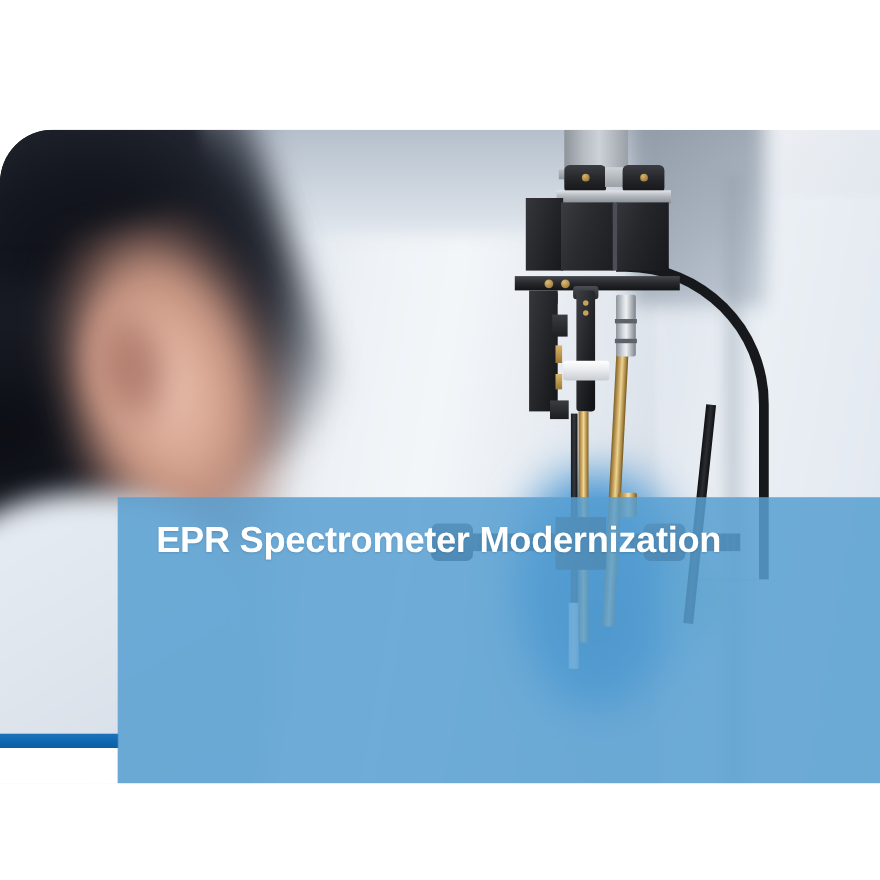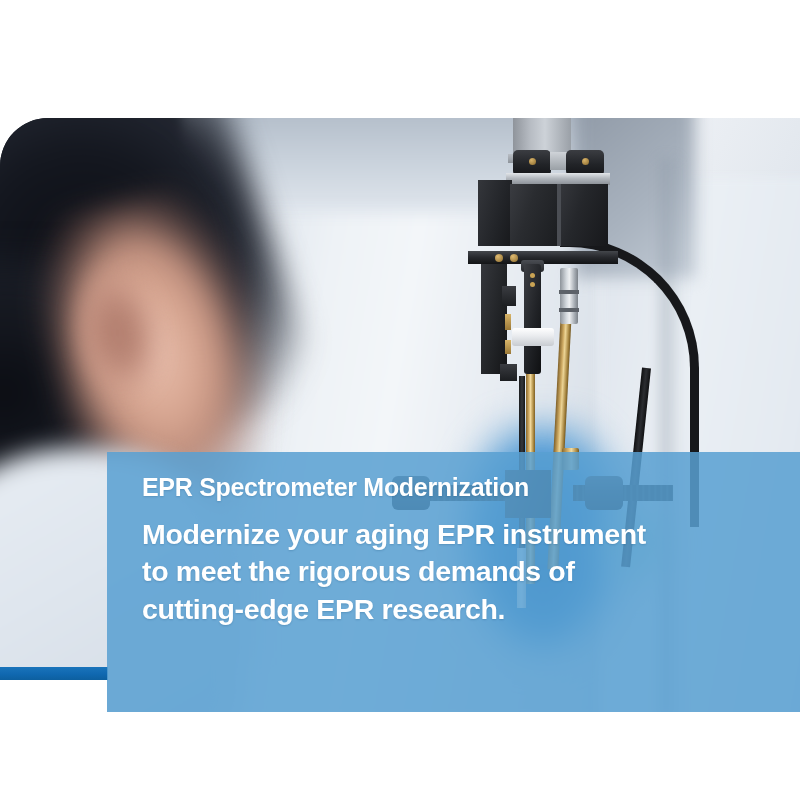--- a/index.html
+++ b/index.html
@@ -390,21 +390,21 @@
   #overlay-inner {
     position: absolute;
     left: 35px;
     top: 22px;
     right: 0;
   }
 
   .headline {
     margin: 0;
     color: #ffffff;
-    font-size: 25px;
+    font-size: 33px;
     font-weight: bold;
     letter-spacing: -0.3px;
     line-height: 1.06;
     white-space: nowrap;
     text-shadow: 0 1px 2px rgba(20,70,110,0.22);
   }
   .subhead {
     margin: 9px 0 0 3px;
     color: #ffffff;
     font-size: 17.5px;
@@ -530,21 +530,16 @@
 
   <div id="top-white"></div>
   <div id="bottom-white"></div>
   <div id="left-white-lower"></div>
 
   <div id="accent-bar"></div>
 
   <div id="overlay">
     <div id="overlay-inner">
       <h1 class="headline">EPR Spectrometer Modernization</h1>
-      <ul class="bodycopy">
-        <li>Modernize your aging EPR instrument</li>
-        <li>to meet the rigorous demands of</li>
-        <li>cutting-edge EPR research.</li>
-      </ul>
     </div>
   </div>
 
 </div>
 
 </body></html>

